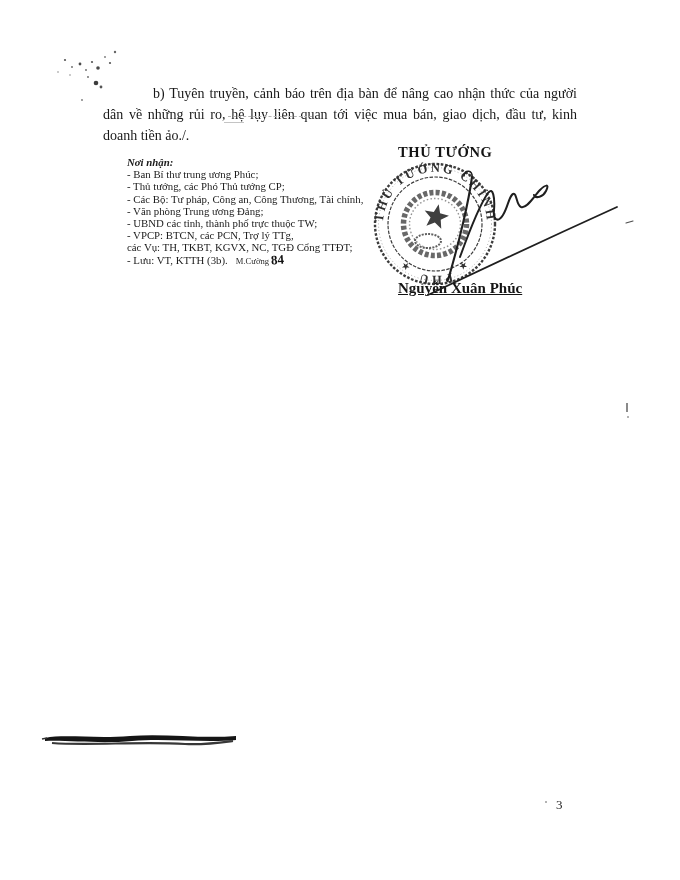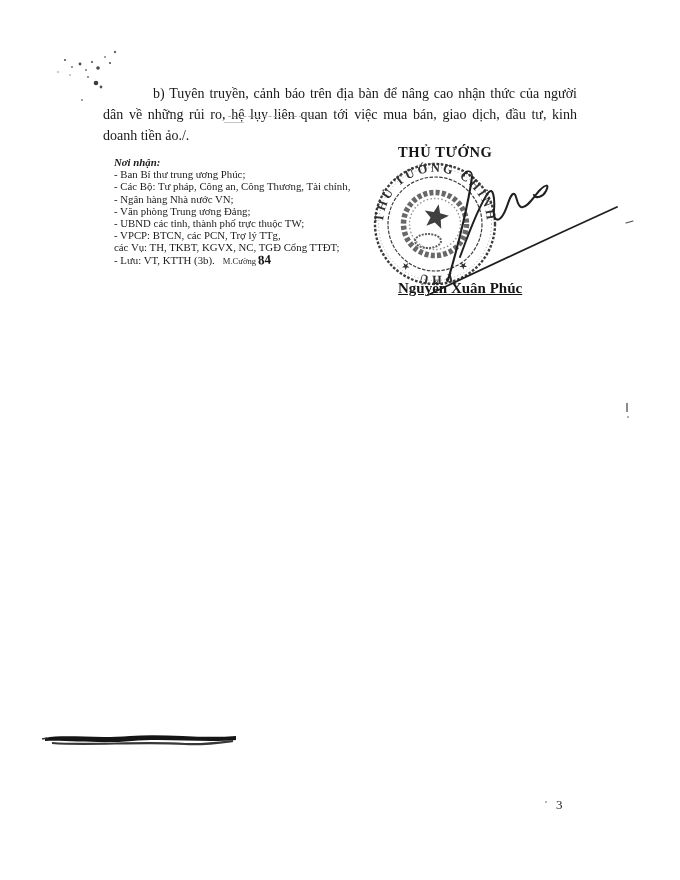--- a/index.html
+++ b/index.html
@@ -7,21 +7,21 @@
     position:relative;width:680px;height:880px;background:#ffffff;
     font-family:"Liberation Serif","DejaVu Serif",serif;color:#1c1c1c;
     overflow:hidden;margin:0 auto;
   }
   .body-par{
     position:absolute;left:103px;top:83px;width:474px;margin:0;
     font-size:14px;line-height:21px;text-align:justify;text-indent:50px;
     color:#181818;
   }
   .recipients{
-    position:absolute;left:114px;top:156px;width:270px;
+    position:absolute;left:127px;top:156px;width:270px;
     font-size:10.8px;line-height:12.2px;color:#1b1b1b;
   }
   .rhead{font-weight:bold;font-style:italic;}
   .rline{white-space:nowrap;}
   .clerk{font-size:8.6px;margin-left:8px;color:#2a2a2a;}
   .hand{
     font-size:13px;font-weight:bold;margin-left:2px;display:inline-block;
     transform:rotate(-4deg);color:#111;
   }
   .sig-title{
@@ -71,22 +71,22 @@
   </svg>
 
   <p class="body-par">b) Tuyên truyền, cảnh báo trên địa bàn để nâng cao nhận thức của người dân về những rủi ro, hệ lụy liên quan tới việc mua bán, giao dịch, đầu tư, kinh doanh tiền ảo./.</p>
 
   <div class="dash-art d1"></div>
   <div class="dash-art d2"></div>
 
   <div class="recipients">
     <div class="rhead">Nơi nhận:</div>
     <div class="rline">- Ban Bí thư trung ương Phúc;</div>
+    <div class="rline">- Thủ tướng, các Phó Thủ tướng CP;</div>
     <div class="rline">- Các Bộ: Tư pháp, Công an, Công Thương, Tài chính,</div>
-    <div class="rline">- Ngân hàng Nhà nước VN;</div>
     <div class="rline">- Văn phòng Trung ương Đảng;</div>
     <div class="rline">- UBND các tỉnh, thành phố trực thuộc TW;</div>
     <div class="rline">- VPCP: BTCN, các PCN, Trợ lý TTg,</div>
     <div class="rline">các Vụ: TH, TKBT, KGVX, NC, TGĐ Cổng TTĐT;</div>
     <div class="rline">
       <span>- Lưu: VT, KTTH (3b).</span><span class="clerk">M.Cường</span><span class="hand">84</span>
     </div>
   </div>
 
   <div class="sig-title">THỦ TƯỚNG</div>

